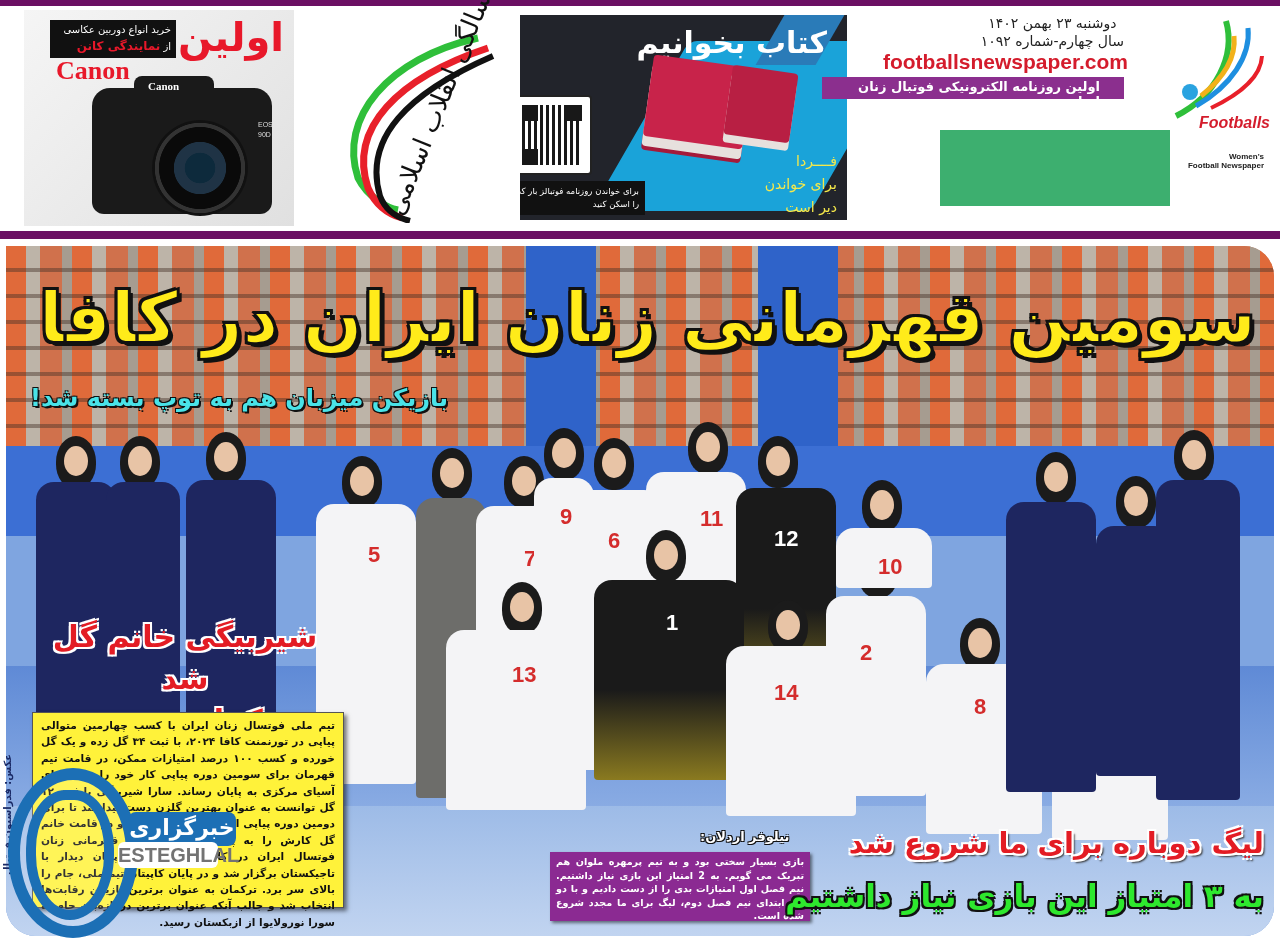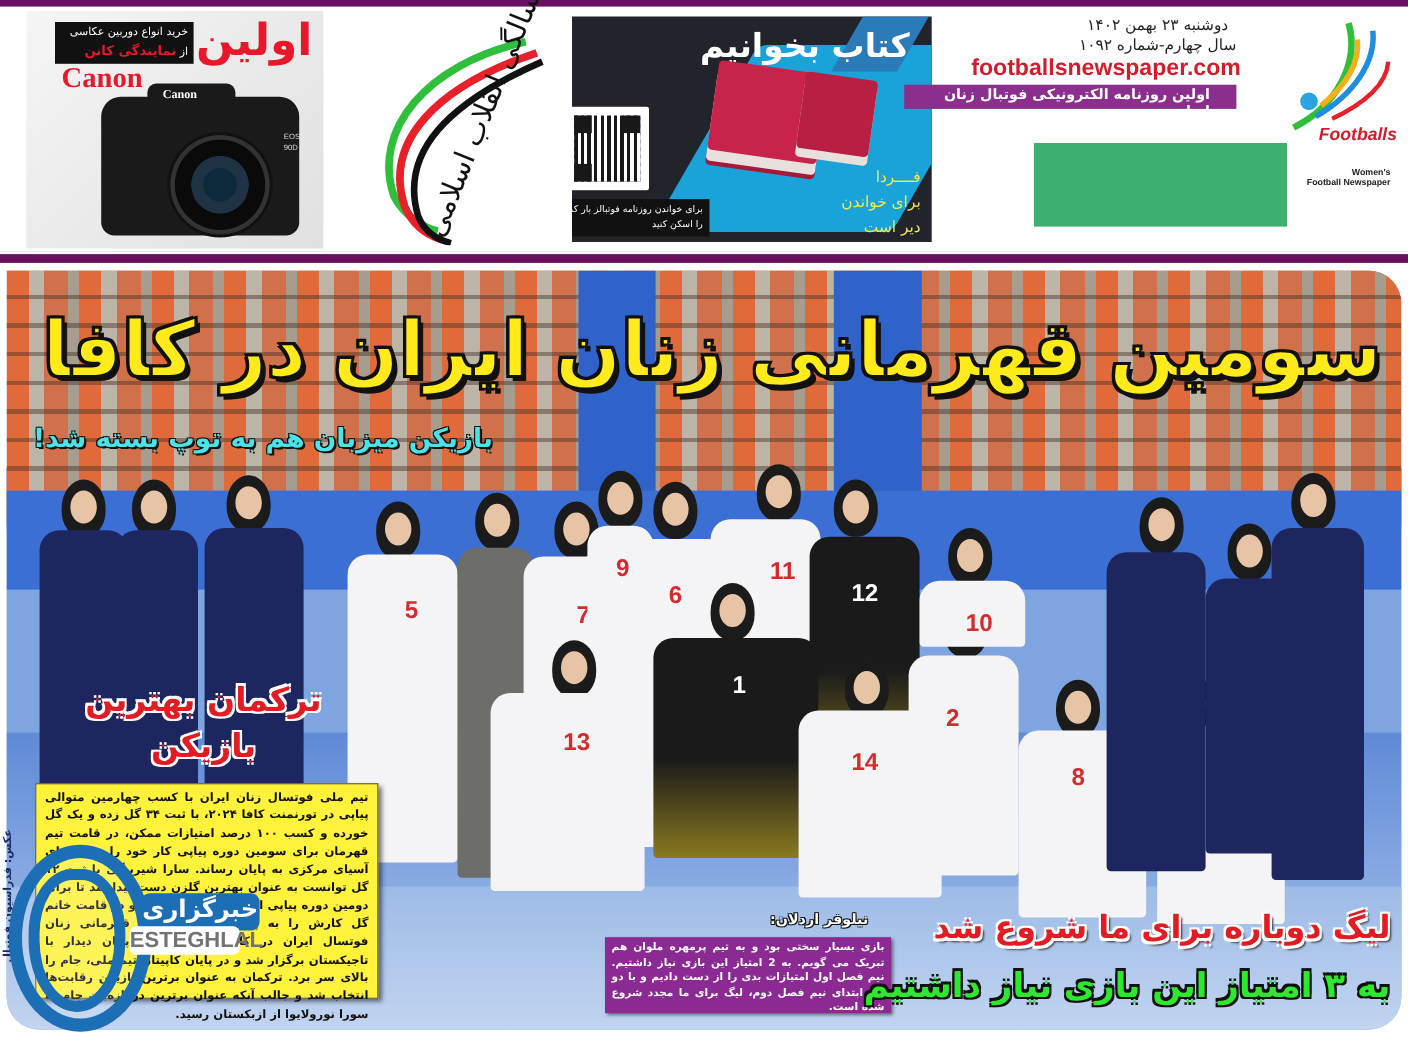--- a/index.html
+++ b/index.html
@@ -323,20 +323,21 @@
           <div class="p-face"></div>
         </div>
       <div class="p-body p-navy" style="left:0;top:50px;width:84px;height:320px"></div>
     </div>
   </div>
 
   <div class="headline">سومین قهرمانی زنان ایران در کافا</div>
   <div class="subhead">بازیکن میزبان هم به توپ بسته شد!</div>
 
   <div class="side-head">
+    <div>شیربیگی خانم گل شد</div>
     <div>ترکمان بهترین بازیکن</div>
   </div>
 
   <div class="yellow-box">تیم ملی فوتسال زنان ایران با کسب چهارمین متوالی پیاپی در تورنمنت کافا ۲۰۲۴، با ثبت ۳۴ گل زده و یک گل خورده و کسب ۱۰۰ درصد امتیازات ممکن، در قامت تیم قهرمان برای سومین دوره پیاپی کار خود را رقابت‌های آسیای مرکزی به پایان رساند. سارا شیربیگی با ثبت ۱۲ گل توانست به عنوان بهترین گلزن دست پیدا کند تا برای دومین دوره پیاپی این عنوان به او برسد و در قامت خانم گل کارش را به پایان برساند. جشن قهرمانی زنان فوتسال ایران در کافا ۲۰۲۴ بعد از پایان دیدار با تاجیکستان برگزار شد و در پایان کاپیتان تیم ملی، جام را بالای سر برد. ترکمان به عنوان برترین بازیکن رقابت‌ها انتخاب شد و جالب آنکه عنوان برترین دروازه‌بان جام به سورا نورولایوا از ازبکستان رسید.</div>
 
   <div class="photo-credit">عکس: فدراسیون فوتبال</div>
 
   <div class="wm-circle"></div>
   <div class="wm-inner"></div>
   <div class="wm-fa">خبرگزاری</div>

